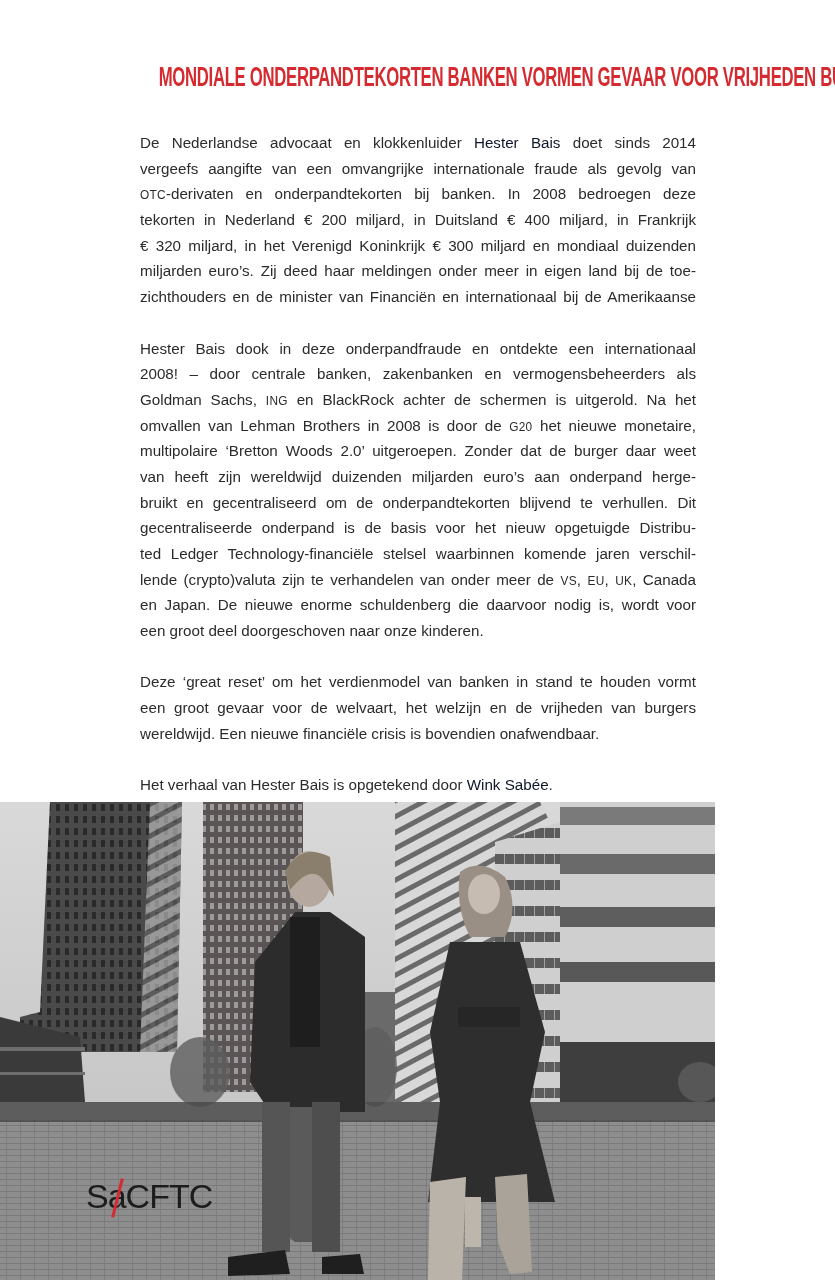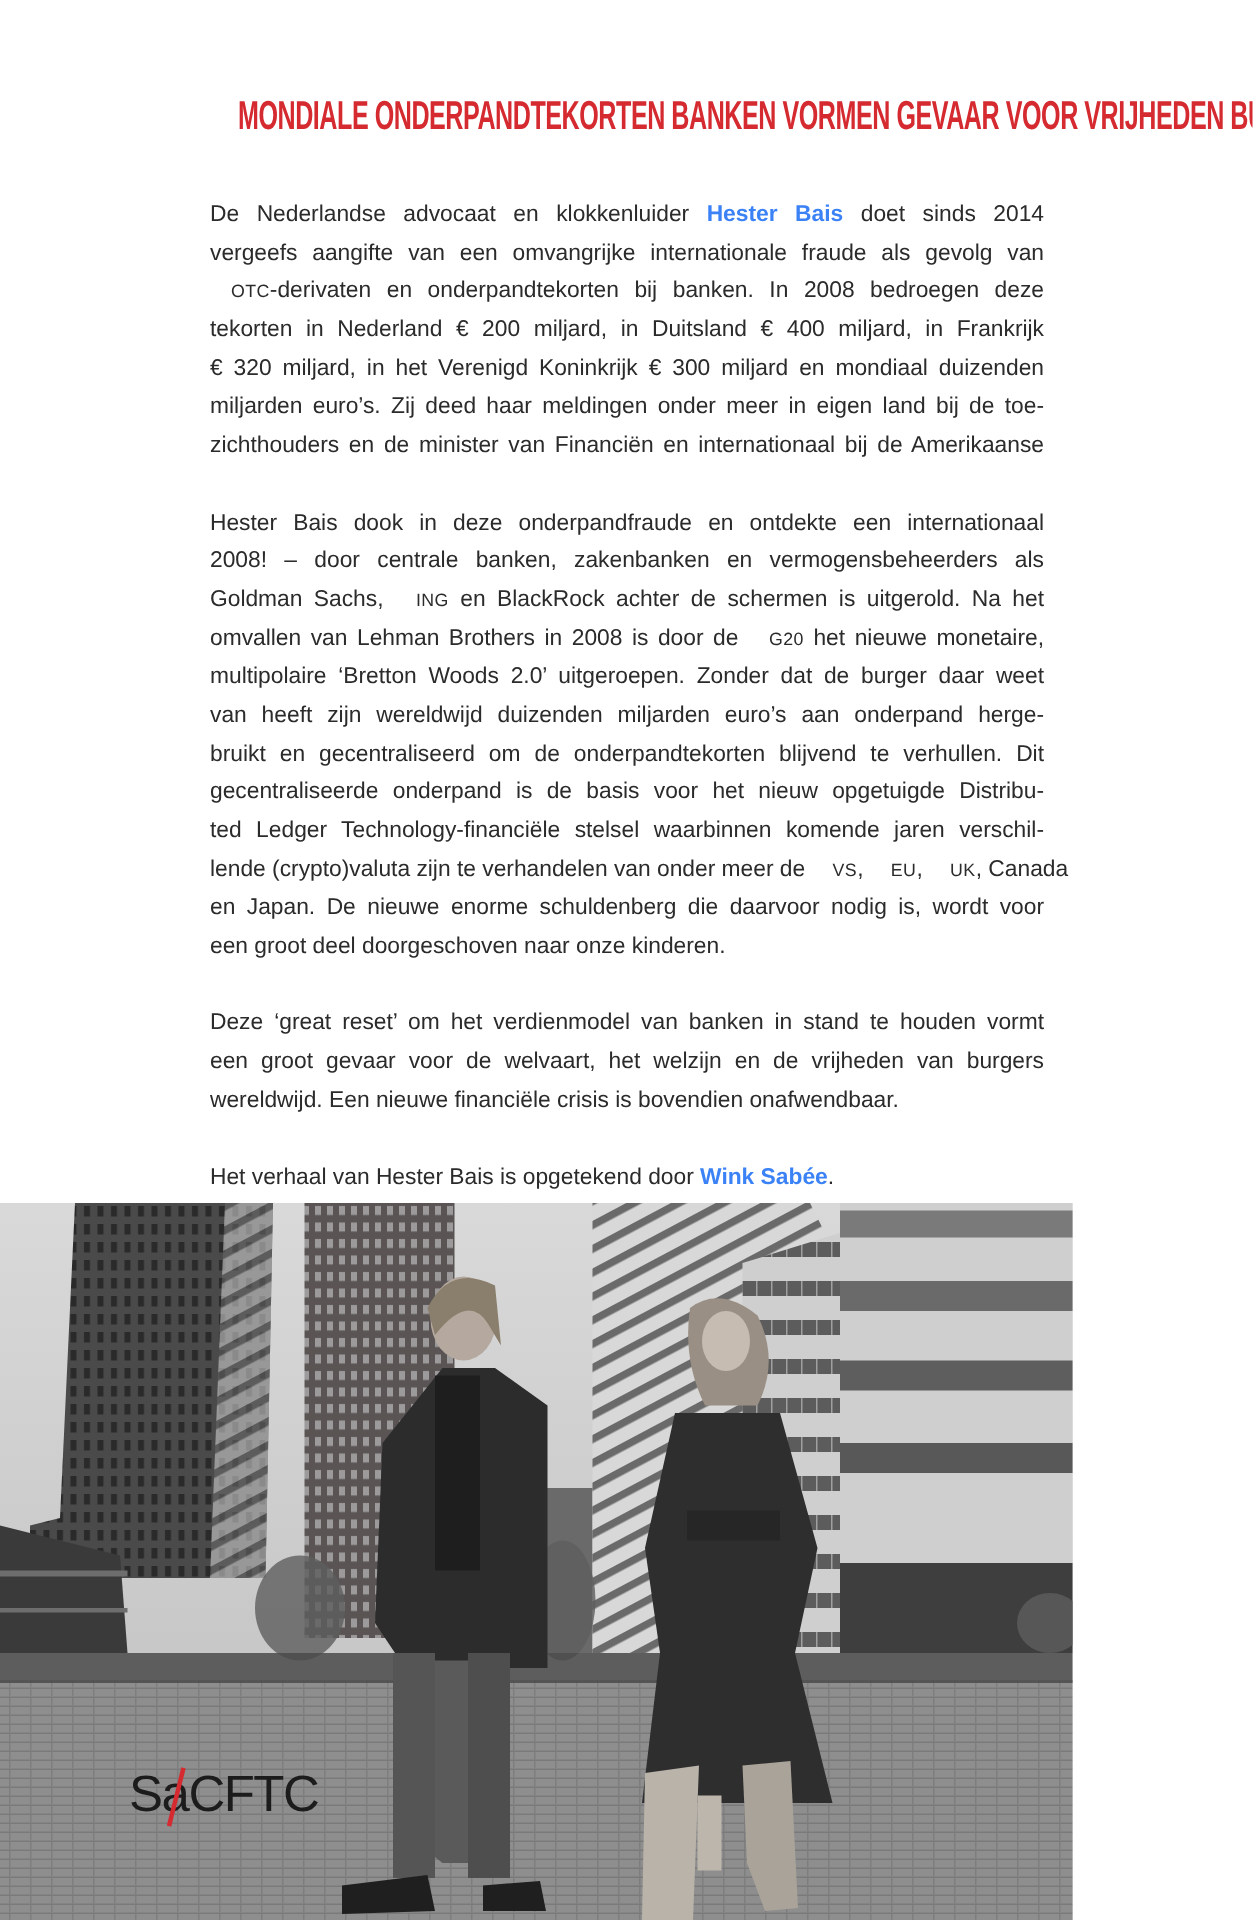--- a/index.html
+++ b/index.html
@@ -17,22 +17,22 @@
   .body-text {
     position: absolute; left: 140px; top: 130px; width: 556px;
     font-size: 15.2px; line-height: 25.7px; color: #2b2b2b;
   }
   .para { margin: 0 0 25.7px 0; }
   .line {
     display: block; text-align: justify; text-align-last: justify; white-space: nowrap; height: 25.7px;
     overflow: visible;
   }
   .line.last { text-align-last: left; }
-  .sc { font-size: 0.78em; letter-spacing: 0.3px; margin-left: 14px; }
-  b { font-weight: 700; color: #3b82f6; }
+  .sc { font-size: 0.78em; letter-spacing: 0.3px; }
+  b { font-weight: 400; color: #0f172a; }
   .photo {
     position: absolute; left: 0; top: 802px; width: 715px; height: 478px; overflow: hidden;
   }
   .photo svg { display: block; }
   .logo {
     position: absolute; left: 86px; top: 1176px; font-family: "Liberation Sans", sans-serif;
     font-size: 34px; color: #1c1c1c; letter-spacing: -1px; line-height: 40px; height: 40px;
   }
   .logo .slash {
     position: absolute; left: 30px; top: 2px; width: 3px; height: 40px; background: #d52a30;

